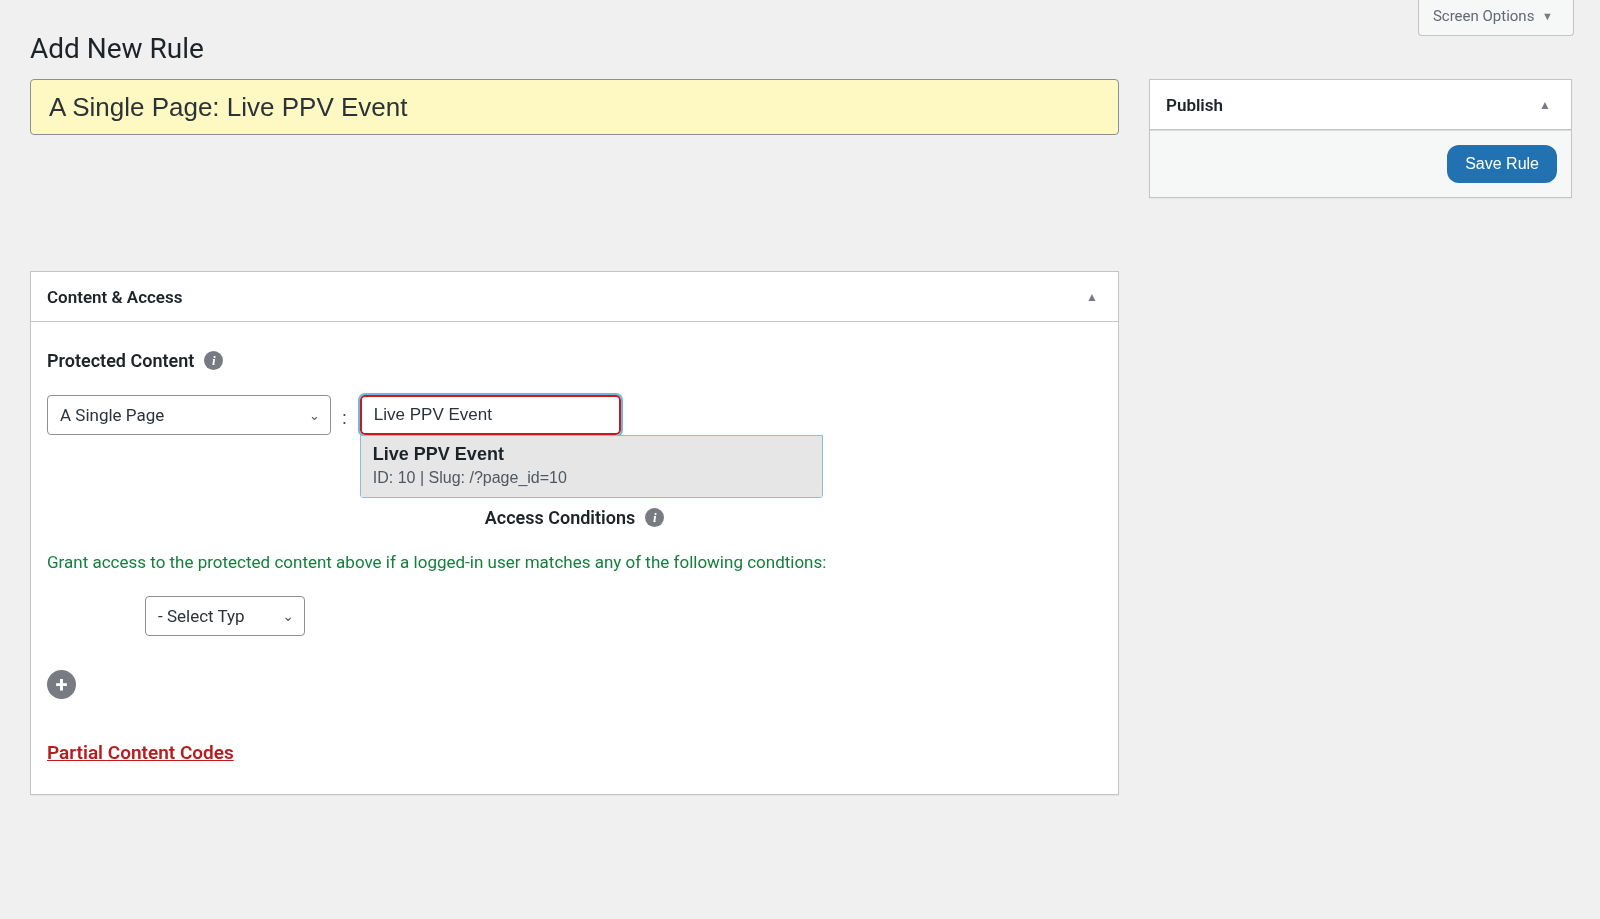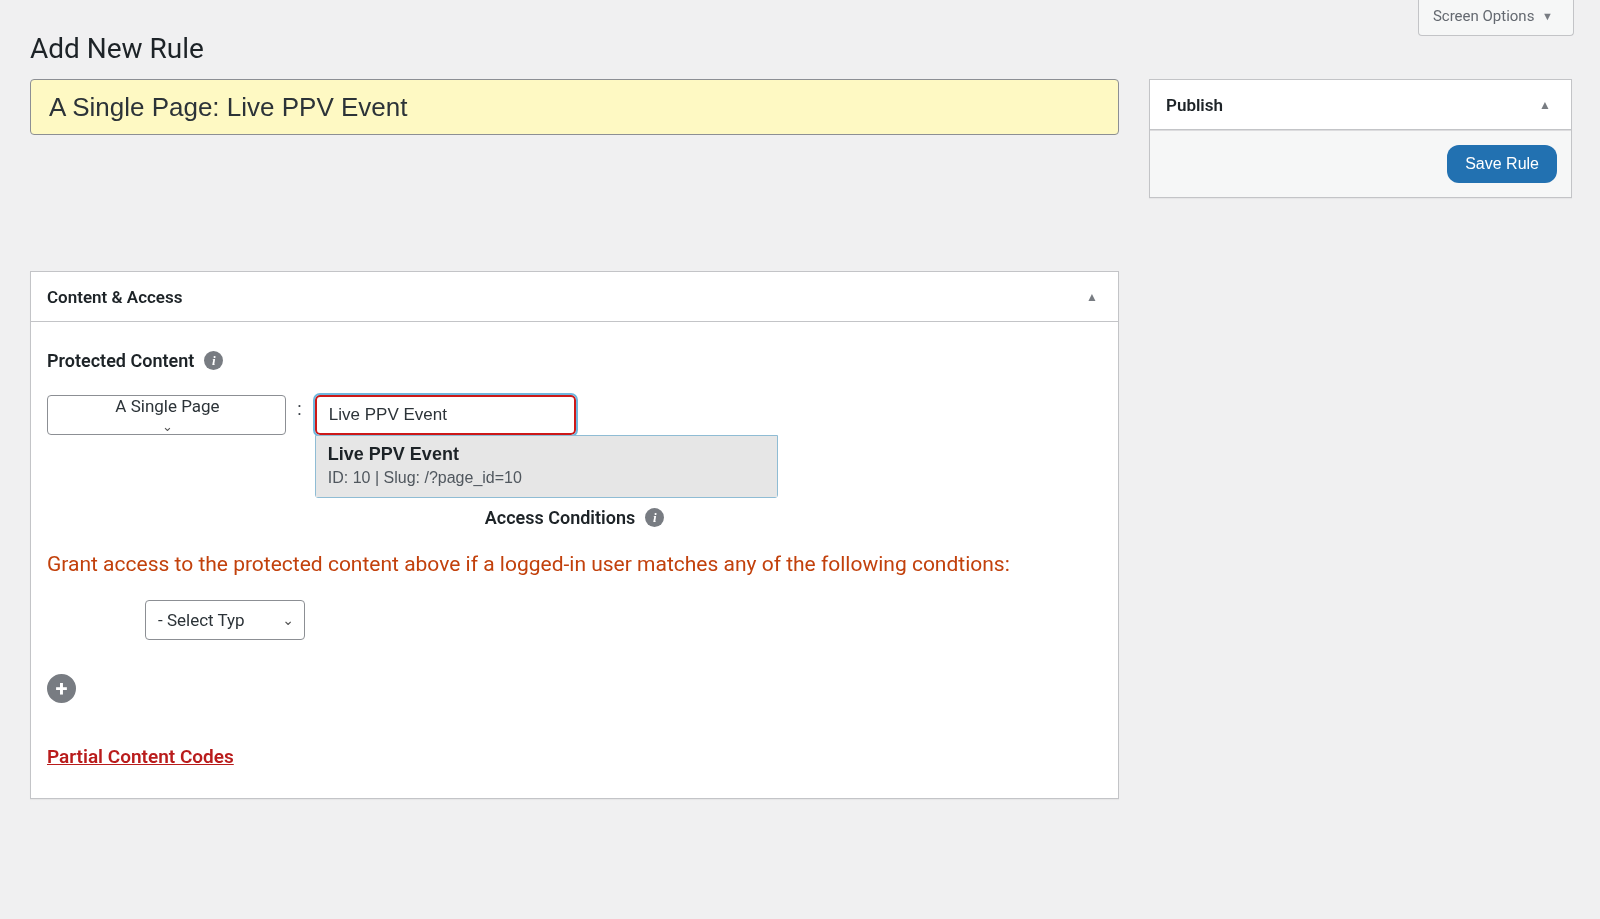--- a/index.html
+++ b/index.html
@@ -127,22 +127,21 @@
     border: 1px solid #8c8f94;
     border-radius: 4px;
     background: #fff;
     height: 40px;
     padding: 0 10px 0 12px;
     font-size: 17px;
     color: #2c3338;
     cursor: pointer;
   }
   .select-main {
-    width: 239px;
-    flex-direction: column;
+    width: 284px;
   }
   .select-type {
     width: 160px;
     margin-left: 98px;
   }
   .chev {
     font-size: 13px;
     color: #555;
   }
   .select-type .chev { font-size: 14px; }
@@ -195,22 +194,22 @@
     font-weight: 700;
     color: #1d2327;
     margin-bottom: 4px;
   }
   .ac-meta {
     font-family: Verdana, Geneva, sans-serif;
     font-size: 16px;
     color: #50575e;
   }
   .helper-text {
-    font-size: 21px;
-    color: #c2410c;
+    font-size: 17px;
+    color: #15803d;
     margin: 14px 0 24px 0;
   }
   .plus-btn {
     width: 29px;
     height: 29px;
     border-radius: 50%;
     background: #787c82;
     color: #fff;
     font-size: 22px;
     font-weight: 700;

